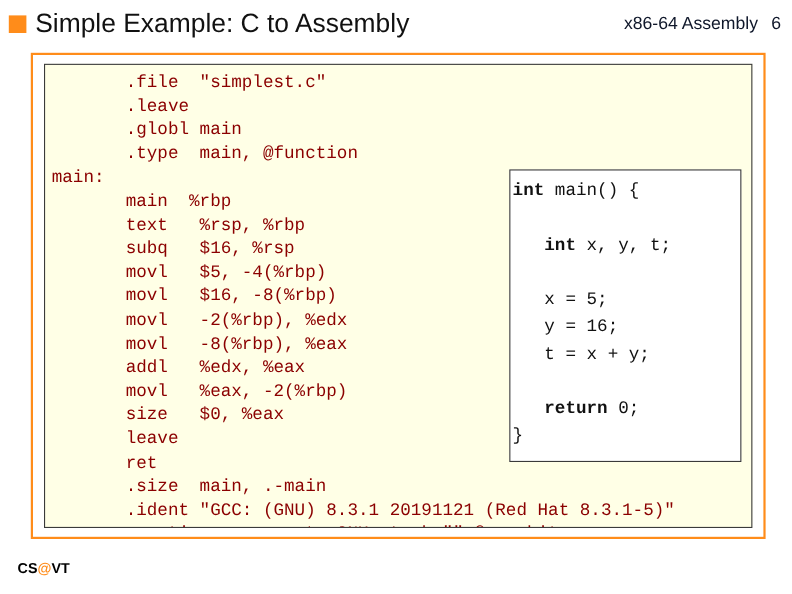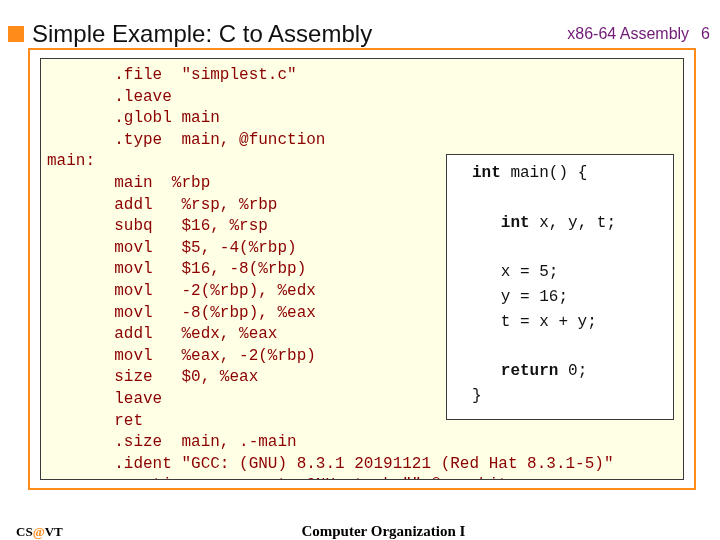--- a/index.html
+++ b/index.html
@@ -7,38 +7,38 @@
     width: 720px;
     height: 540px;
     background: #fff;
     font-family: Arial, Helvetica, sans-serif;
     position: relative;
     overflow: hidden;
   }
   .header {
     display: flex;
     align-items: center;
-    padding: 20px 10px 10px 8px;
+    padding: 8px 10px 10px 8px;
   }
   .accent-square {
     width: 16px;
     height: 16px;
     background: #ff8c1a;
     margin-right: 8px;
     flex: 0 0 auto;
   }
   .title {
     font-size: 24px;
     font-weight: normal;
     color: #111;
     flex: 1 1 auto;
   }
   .header-right {
     font-size: 16px;
-    color: #701a75;
+    color: #0f172a;
     display: flex;
     align-items: baseline;
     gap: 12px;
     text-align: center;
   }
   .page-num {
     font-size: 16px;
   }
   .main-outer {
     position: absolute;
@@ -62,41 +62,40 @@
     font-size: 16px;
     line-height: 1.35;
     color: #8b0000;
     white-space: pre;
     overflow: hidden;
   }
   .c-box {
     position: absolute;
     right: 20px;
     top: 104px;
-    width: 228px;
+    width: 211px;
     border: 1px solid #3a3a3a;
     background: #fff;
-    padding: 6px 25px 10px;
+    padding: 6px 2px 10px;
     font-family: "Courier New", Courier, monospace;
     font-size: 16px;
     line-height: 1.55;
     color: #111;
     white-space: pre;
   }
   .c-box .kw { font-weight: bold; }
   .footer {
     position: absolute;
     left: 0;
-    bottom: 0;
+    bottom: 16px;
     width: 100%;
     padding: 0 16px;
     display: flex;
-    align-items: center;
+    align-items: flex-end;
     font-size: 13px;
-    font-family: Liberation Serif, serif;
   }
   .footer .left { flex: 0 0 auto; font-weight: bold; }
   .footer .center { flex: 1 1 auto; text-align: center; font-weight: bold; font-size: 15px; }
   .footer .right { flex: 0 0 auto; font-size: 12px; white-space: nowrap; }
   .at { color: #ff8c1a; }
 </style>
 </head>
 <body>
 
 <div class="header">
@@ -108,21 +107,21 @@
   </div>
 </div>
 
 <div class="main-outer">
   <div class="asm-box"><span>       .file  "simplest.c"</span>
 <span>       .leave</span>
 <span>       .globl main</span>
 <span>       .type  main, @function</span>
 <span>main:</span>
 <span>       main  %rbp</span>
-<span>       addl   %rsp, %rbp</span>
+<span>       text   %rsp, %rbp</span>
 <span>       subq   $16, %rsp</span>
 <span>       movl   $5, -4(%rbp)</span>
 <span>       movl   $16, -8(%rbp)</span>
 <span>       movl   -2(%rbp), %edx</span>
 <span>       movl   -8(%rbp), %eax</span>
 <span>       addl   %edx, %eax</span>
 <span>       movl   %eax, -2(%rbp)</span>
 <span>       size   $0, %eax</span>
 <span>       leave</span>
 <span>       ret</span>
@@ -137,14 +136,13 @@
 <span>   x = 5;</span>
 <span>   y = 16;</span>
 <span>   t = x + y;</span>
 <span></span>
 <span>   </span><span class="kw">return</span><span> 0;</span>
 <span>}</span></div>
 </div>
 
 <div class="footer">
   <div class="left"><span>CS</span><span class="at">@</span><span>VT</span></div>
-  <div class="center">Computer Organization I</div>
 </div>
 
 </body></html>

